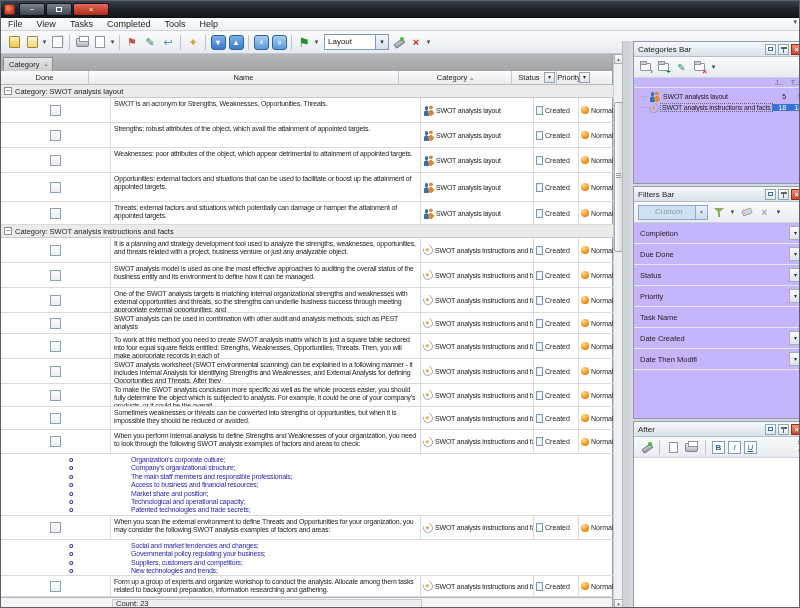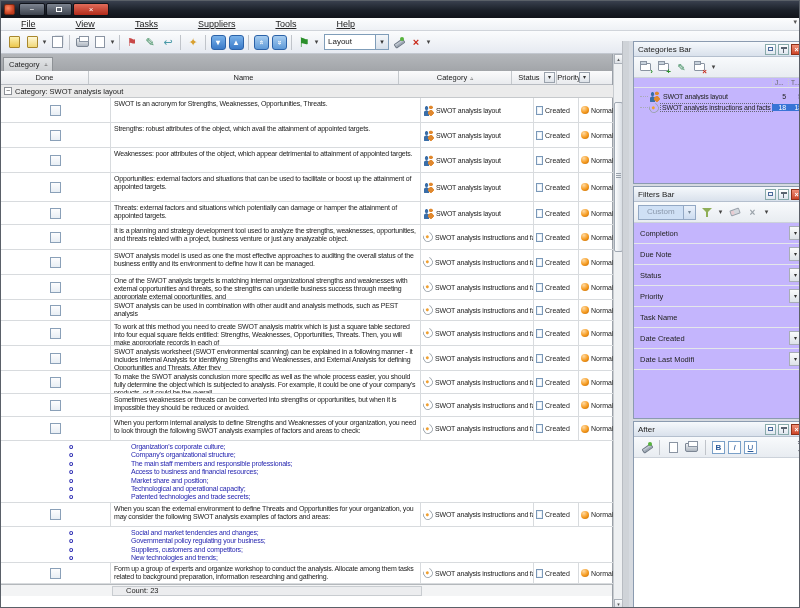--- a/index.html
+++ b/index.html
@@ -15,21 +15,21 @@
   .titlebar .title { font-size:9px; letter-spacing:0.1px; white-space:nowrap; overflow:hidden; flex:1; text-shadow:0 1px 1px #000; }
   .winbtns { display:flex; gap:1px; margin-right:35px; }
   .winbtn { width:26px; height:13px; border:1px solid #10131a; border-radius:2px;
     background:linear-gradient(#7d8490,#3c424d); color:#fff; font-size:8px; line-height:11px; text-align:center; }
   .winbtn.close { width:36px; background:linear-gradient(#e26c5a,#b02a1a); }
 
   
   .menubar { position:absolute; left:0; top:17px; width:800px; height:13px;
     background:linear-gradient(#fcfdfe,#eef1f5); border-bottom:1px solid #d0d4da;
     display:flex; align-items:center; font-size:9px; color:#222; }
-  .menu-item { padding:0 20px; height:13px; line-height:13px;text-decoration:underline; }
+  .menu-item { padding:0 7px; height:13px; line-height:13px; }
   .menu-overflow { position:absolute; right:4px; top:0; font-size:7px; color:#555; }
 
   
   .toolbar { position:absolute; left:0; top:30px; width:800px; height:23px;
     background:linear-gradient(#fbfcfd,#e6eaf1); border-bottom:1px solid #c2c7cf;
     display:flex; align-items:center; padding-left:4px; }
   .tbtn { width:18px; height:18px; display:flex; align-items:center; justify-content:center; border-radius:2px; }
   .tsep { width:1px; height:15px; background:#c0c4ca; margin:0 3px; }
   .tcaret { font-size:7px; color:#444; width:7px; text-align:center; }
   .ic-note { width:11px; height:12px; background:linear-gradient(#fdf2b0,#ecc84e); border:1px solid #a8872c; border-radius:1px; }
@@ -87,21 +87,21 @@
   .icon-docpage { width:7px; height:9px; background:#fff; border:1px solid #7a98b8; flex:0 0 7px;
     box-shadow:inset 0 0 0 1px #eaf1f8; }
   .ball { width:8px; height:8px; border-radius:50%; flex:0 0 8px;
     background:radial-gradient(circle at 35% 28%, #ffd9a0, #f59a1f 55%, #b86200); }
   .bullets { border-bottom:1px solid #d8dbde; padding:2px 0; }
   .bullet-line { display:flex; font-size:7px; line-height:8.4px; letter-spacing:-0.2px; color:#2626b0; }
   .bullet-o { width:72px; text-align:right; padding-right:0; font-weight:bold; flex:0 0 72px; }
   .bullet-text { padding-left:58px; }
   .grid-footer { height:12px; background:#f3f4f5; border-top:1px solid #b4b8bc; position:relative; }
   .count-box { position:absolute; left:111px; top:1px; width:310px; height:10px; background:#ecedef; border:1px solid #c8ccd0;
-    font-size:7.5px; color:#222; padding:0 13px; line-height:8px; }
+    font-size:7.5px; color:#222; padding:0 3px; line-height:8px; }
 
   
   .vscroll { position:absolute; left:612px; top:53px; width:9px; height:555px; background:#eef0f2; border-left:1px solid #c8ccd0; }
   .sc-arrow { position:absolute; left:0; width:9px; height:10px; background:linear-gradient(#fbfcfd,#dde1e6); border:1px solid #aab0b8;
     font-size:5px; text-align:center; line-height:9px; color:#555; }
   .sc-up { top:0; }
   .sc-down { bottom:0; }
   .sc-thumb { position:absolute; left:0; top:48px; width:9px; height:150px; background:linear-gradient(90deg,#fbfcfd,#d8dde3); border:1px solid #a0a8b2; border-radius:2px; }
   .sc-grip { position:absolute; left:1px; top:70px; width:5px; border-top:1px solid #98a0aa; box-shadow:0 2px 0 #98a0aa, 0 4px 0 #98a0aa; }
   .splitter { position:absolute; left:621px; top:40px; width:7px; height:568px; background:#cfd3d8; border-left:1px solid #b8bcc2; }
@@ -130,21 +130,21 @@
   .tree-heads { display:flex; justify-content:flex-end; font-size:6.5px; color:#666; border-bottom:1px solid #e2e5e9; height:10px; align-items:center; }
   .tree-head { width:16px; border-left:1px dotted #c8ccd2; padding-left:2px; }
   .tree-item { display:flex; align-items:center; height:11px; font-size:7px; letter-spacing:-0.2px; color:#222; padding-left:6px; position:relative; }
   .tree-elbow { width:8px; height:1px; border-top:1px dotted #aab; margin-right:1px; }
   .tree-label { white-space:nowrap; overflow:hidden; flex:1; padding:0 1px; }
   .tree-label.sel { outline:1px dotted #667; }
   .tree-num { width:16px; text-align:right; padding-right:2px; }
   .tree-num.sel { background:#3874d6; color:#fff; }
 
   
-  .f-combo { width:46px; height:15px; background:#cfe0f5; border:1px solid #93a8c4; color:#8a98ac; font-size:8px; padding:1px 8px; }
+  .f-combo { width:58px; height:15px; background:#cfe0f5; border:1px solid #93a8c4; color:#8a98ac; font-size:8px; padding:1px 16px; }
   .f-combo-btn { width:12px; height:15px; border:1px solid #93a8c4; border-left:none; background:linear-gradient(#eaf1fa,#cddcf0);
     font-size:6px; text-align:center; line-height:13px; color:#789; }
   .ic-funnel { width:10px; height:10px; position:relative; }
   .ic-funnel::before { content:""; position:absolute; left:0; top:1px; border-left:5px solid transparent; border-right:5px solid transparent; border-top:5px solid #8fae57; }
   .ic-funnel::after { content:""; position:absolute; left:4px; top:5px; width:2px; height:5px; background:#8fae57; }
   .ic-eraser { width:10px; height:6px; transform:rotate(-20deg); border:1px solid #98a0aa; border-radius:1px;
     background:linear-gradient(90deg,#e8ccd2 40%,#d4d9df 40%); }
   .gray-x { color:#9aa2aa; font-weight:bold; font-size:10px; }
   .f-row { height:21px; display:flex; align-items:center; border-bottom:1px solid #e4e7ea; position:relative; font-size:7.5px; color:#222; }
   .f-label { padding-left:6px; width:92px; }
@@ -165,21 +165,21 @@
     <div class="winbtn">−</div>
     <div class="winbtn"><span class="sq" style="display:inline-block;width:6px;height:5px;border:1px solid #fff;"></span></div>
     <div class="winbtn close">×</div>
   </div>
 </div>
 
 <div class="menubar">
   <span class="menu-item">File</span>
   <span class="menu-item">View</span>
   <span class="menu-item">Tasks</span>
-  <span class="menu-item">Suppliers</span>
+  <span class="menu-item">Completed</span>
   <span class="menu-item">Tools</span>
   <span class="menu-item">Help</span>
   <span class="menu-overflow">▾</span>
 </div>
 
 <div class="toolbar">
   <div class="tbtn">
       <span class="ic-note"></span>
     </div>
   <div class="tbtn">
@@ -359,20 +359,24 @@
       <div class="cell c-status">
           <span class="icon-docpage"></span>
           <span>Created</span>
         </div>
       <div class="cell c-prio">
           <span class="ball"></span>
           <span>Normal</span>
         </div>
     </div>
 
+    <div class="group-bar">
+      <span class="boxminus">−</span>
+      <span>Category: SWOT analysis instructions and facts</span>
+    </div>
 
     <div class="trow" style="height:25px;">
       <div class="cell c-done">
           <span class="checkbox"></span>
         </div>
       <div class="cell c-name">It is a planning and strategy development tool used to analyze the strengths, weaknesses, opportunities, and threats related with a project, business venture or just any analyzable object.</div>
       <div class="cell c-cat">
           <span class="icon-swirl"></span>
           <span>SWOT analysis instructions and fa</span>
         </div>
@@ -711,40 +715,40 @@
           <span class="gray-x">×</span>
         </span>
       <span class="tcaret">▾</span>
     </div>
     <div>
       <div class="f-row">
           <span class="f-label">Completion</span>
           <span class="f-drop">▾</span>
         </div>
       <div class="f-row">
-          <span class="f-label">Due Note</span>
+          <span class="f-label">Due Done</span>
           <span class="f-drop">▾</span>
         </div>
       <div class="f-row">
           <span class="f-label">Status</span>
           <span class="f-drop">▾</span>
         </div>
       <div class="f-row">
           <span class="f-label">Priority</span>
           <span class="f-drop">▾</span>
         </div>
       <div class="f-row">
           <span class="f-label">Task Name</span>
         </div>
       <div class="f-row">
           <span class="f-label">Date Created</span>
           <span class="f-drop">▾</span>
         </div>
       <div class="f-row">
-          <span class="f-label">Date Last Modifi</span>
+          <span class="f-label">Date Then Modifi</span>
           <span class="f-drop">▾</span>
         </div>
     </div>
   </div>
 
   <div class="panel" style="top:380px; height:188px;">
     <div class="p-title">
       <span>After</span>
       <span class="p-btns">
         <span class="p-btn">

